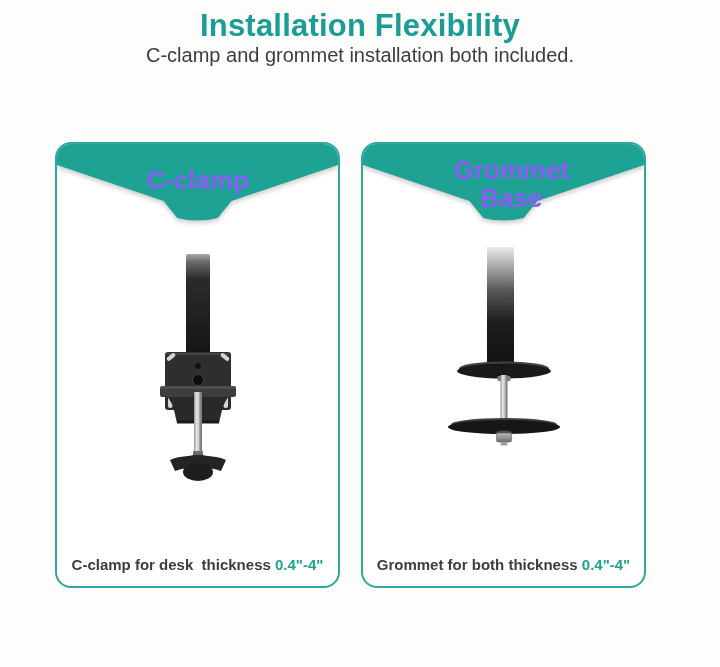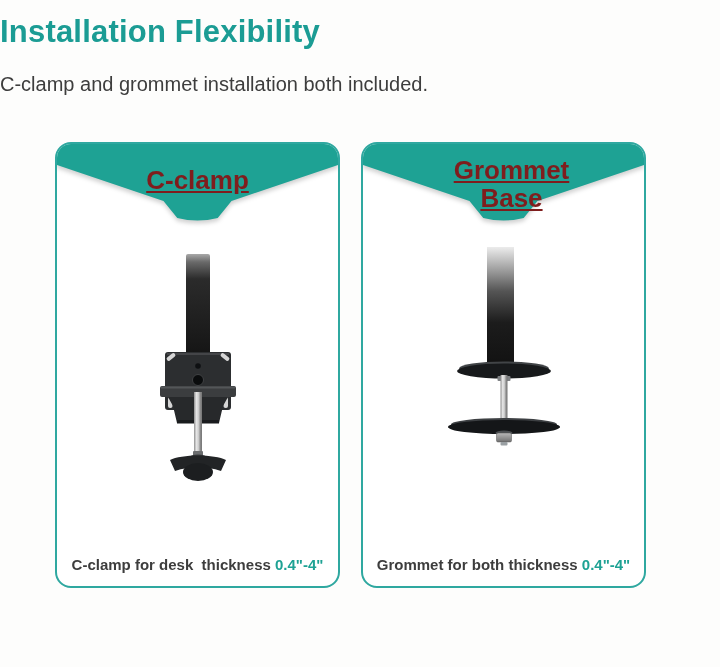--- a/index.html
+++ b/index.html
@@ -6,29 +6,29 @@
   html,body { width:720px; height:667px; }
   body {
     font-family:"Liberation Sans", sans-serif;
     background:#fdfdfc;
     overflow:hidden;
     position:relative;
   }
   .page { width:720px; height:667px; position:relative; }
 
   
-  .header { text-align:left; padding-top:14px; }
+  .header { text-align:center; padding-top:8px; }
   .title {
     font-size:31px;
     font-weight:bold;
     color:var(--title_teal);
     letter-spacing:0.2px;
   }
   .subtitle {
-    margin-top:23px;
+    margin-top:0;
     font-size:20px;
     color:var(--text_dark);
   }
 
   
   .cards {
     position:absolute;
     top:142px; left:55px;
     display:flex;
     gap:21px;
@@ -43,26 +43,25 @@
   }
   .banner-svg { display:block; width:100%; height:84px; position:absolute; top:0; left:0; }
   .banner-shape {
     fill:var(--teal);
     filter:drop-shadow(0 3px 2px rgba(0,0,0,0.18));
   }
   .banner-label {
     position:absolute; top:22px; left:0;
     width:100%;
     text-align:center;
-    color:#7f1d1d;
+    color:#8b5cf6;
     font-size:26px;
     font-weight:bold;
     line-height:1.08;
     white-space:pre-line;
-    text-decoration:underline;
   }
   .banner-label.two-line { top:12px;margin-left:8px; }
 
   .illustration-wrap {
     position:absolute; left:0;
     width:100%;
     display:flex; justify-content:center;
   }
   .illo-clamp { top:108px; }
   .illo-grommet { top:103px; }

